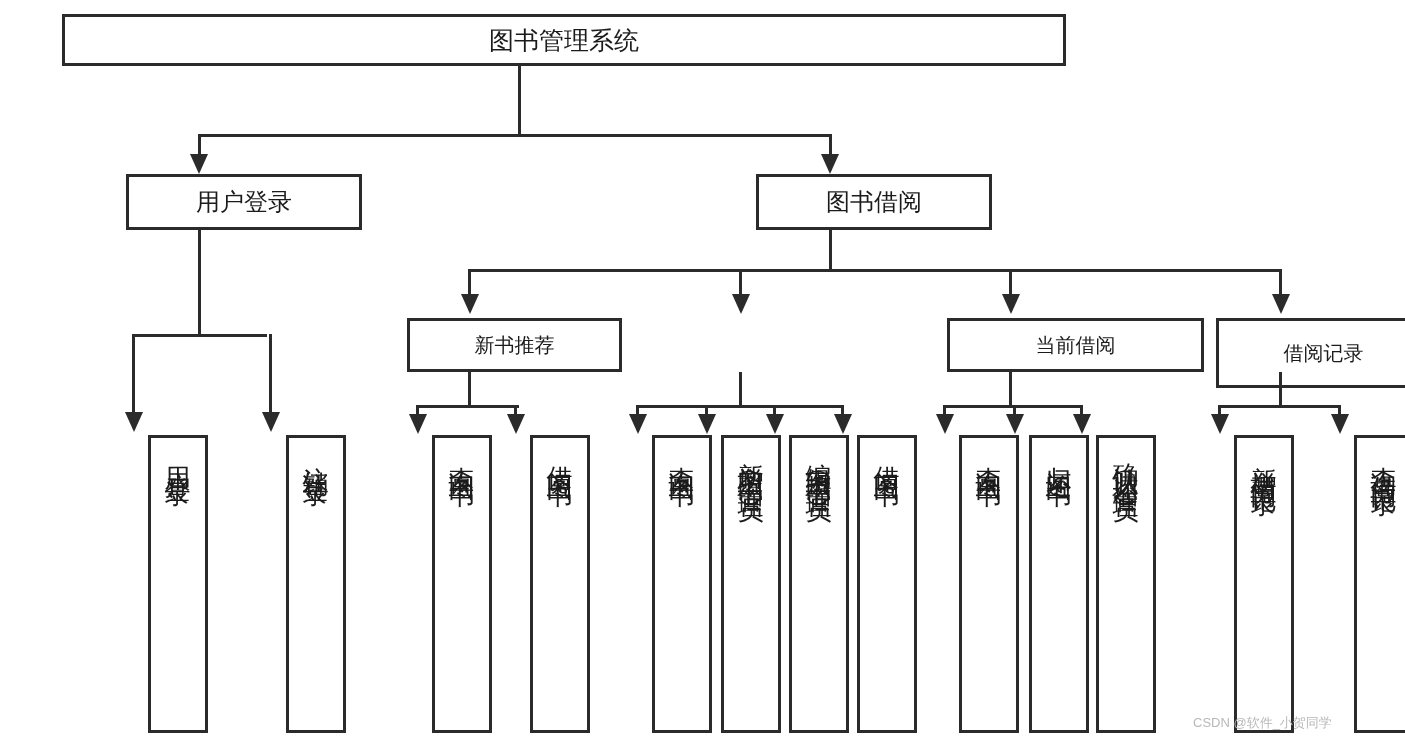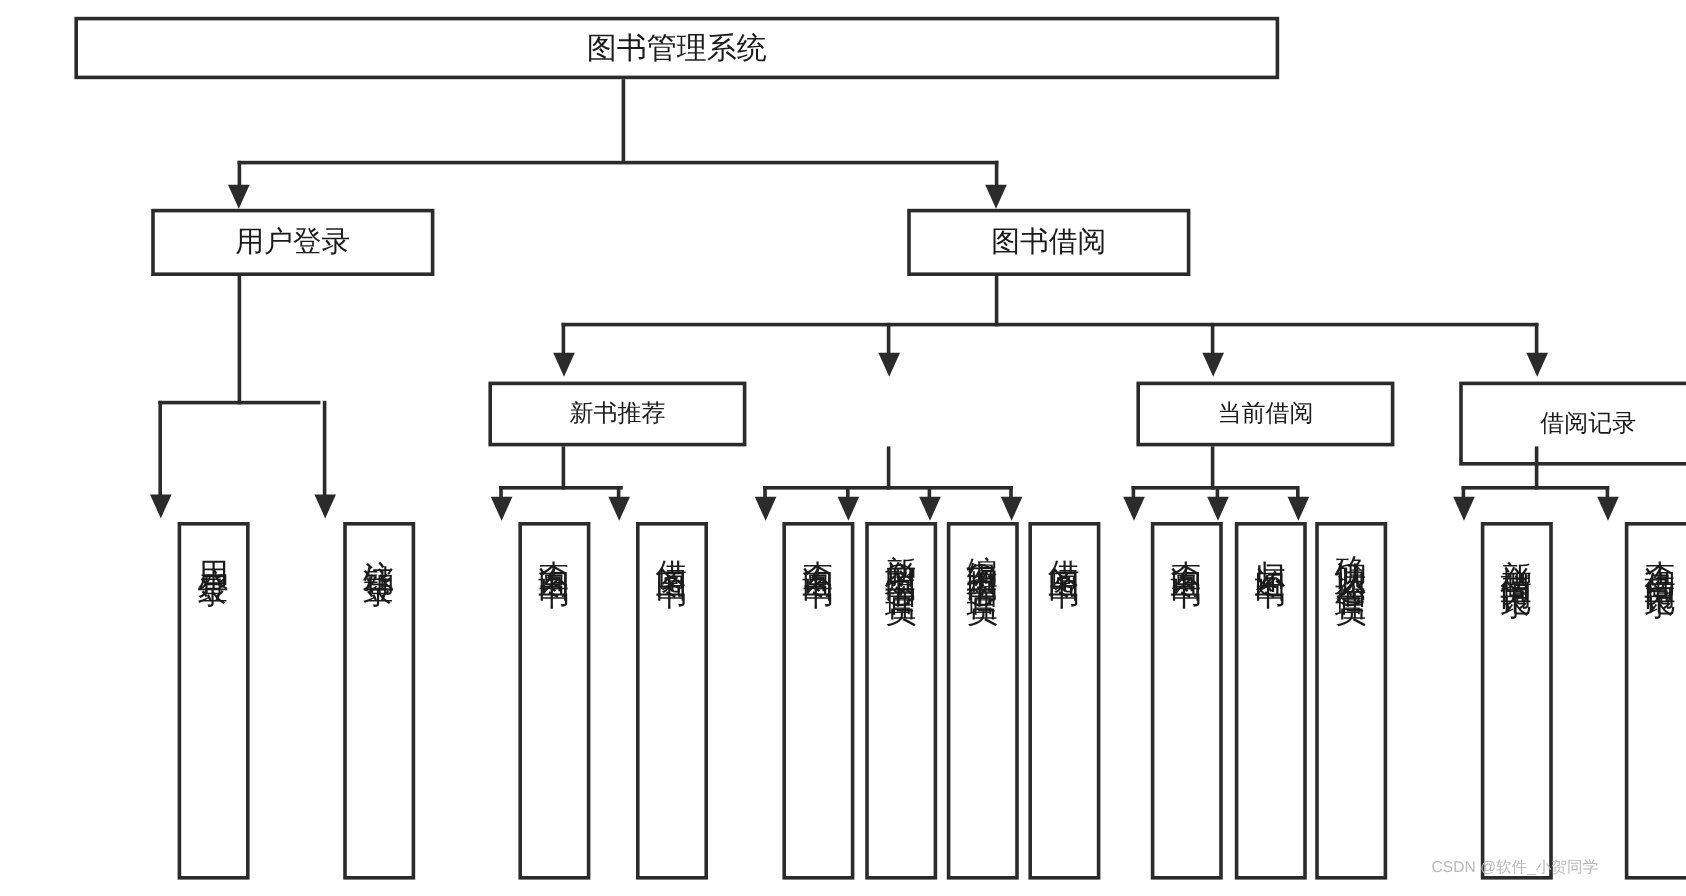--- a/index.html
+++ b/index.html
@@ -121,21 +121,21 @@
   <div class="conn vline" style="left:739px; top:269px; height:26px;"></div>
   <div class="arrow" style="left:732px; top:294px;"></div>
   <div class="conn vline" style="left:1009px; top:269px; height:26px;"></div>
   <div class="arrow" style="left:1002px; top:294px;"></div>
   <div class="conn vline" style="left:1279px; top:269px; height:26px;"></div>
   <div class="arrow" style="left:1272px; top:294px;"></div>
 
   <div class="node lvl2" style="left:363px; top:318px; width:215px; height:54px;">
     <span>新书推荐</span>
   </div>
-  <div class="node lvl2" style="left:903px; top:318px; width:215px; height:54px;">
+  <div class="node lvl2" style="left:903px; top:318px; width:257px; height:54px;">
     <span>当前借阅</span>
   </div>
   <div class="node lvl2" style="left:1172px; top:318px; width:215px; height:70px;">
     <span>借阅记录</span>
   </div>
 
   <div class="conn vline" style="left:468px; top:372px; height:36px;"></div>
   <div class="conn hline" style="left:416px; top:405px; width:103px;"></div>
   <div class="conn vline" style="left:416px; top:405px; height:11px;"></div>
   <div class="arrow" style="left:409px; top:414px;"></div>

